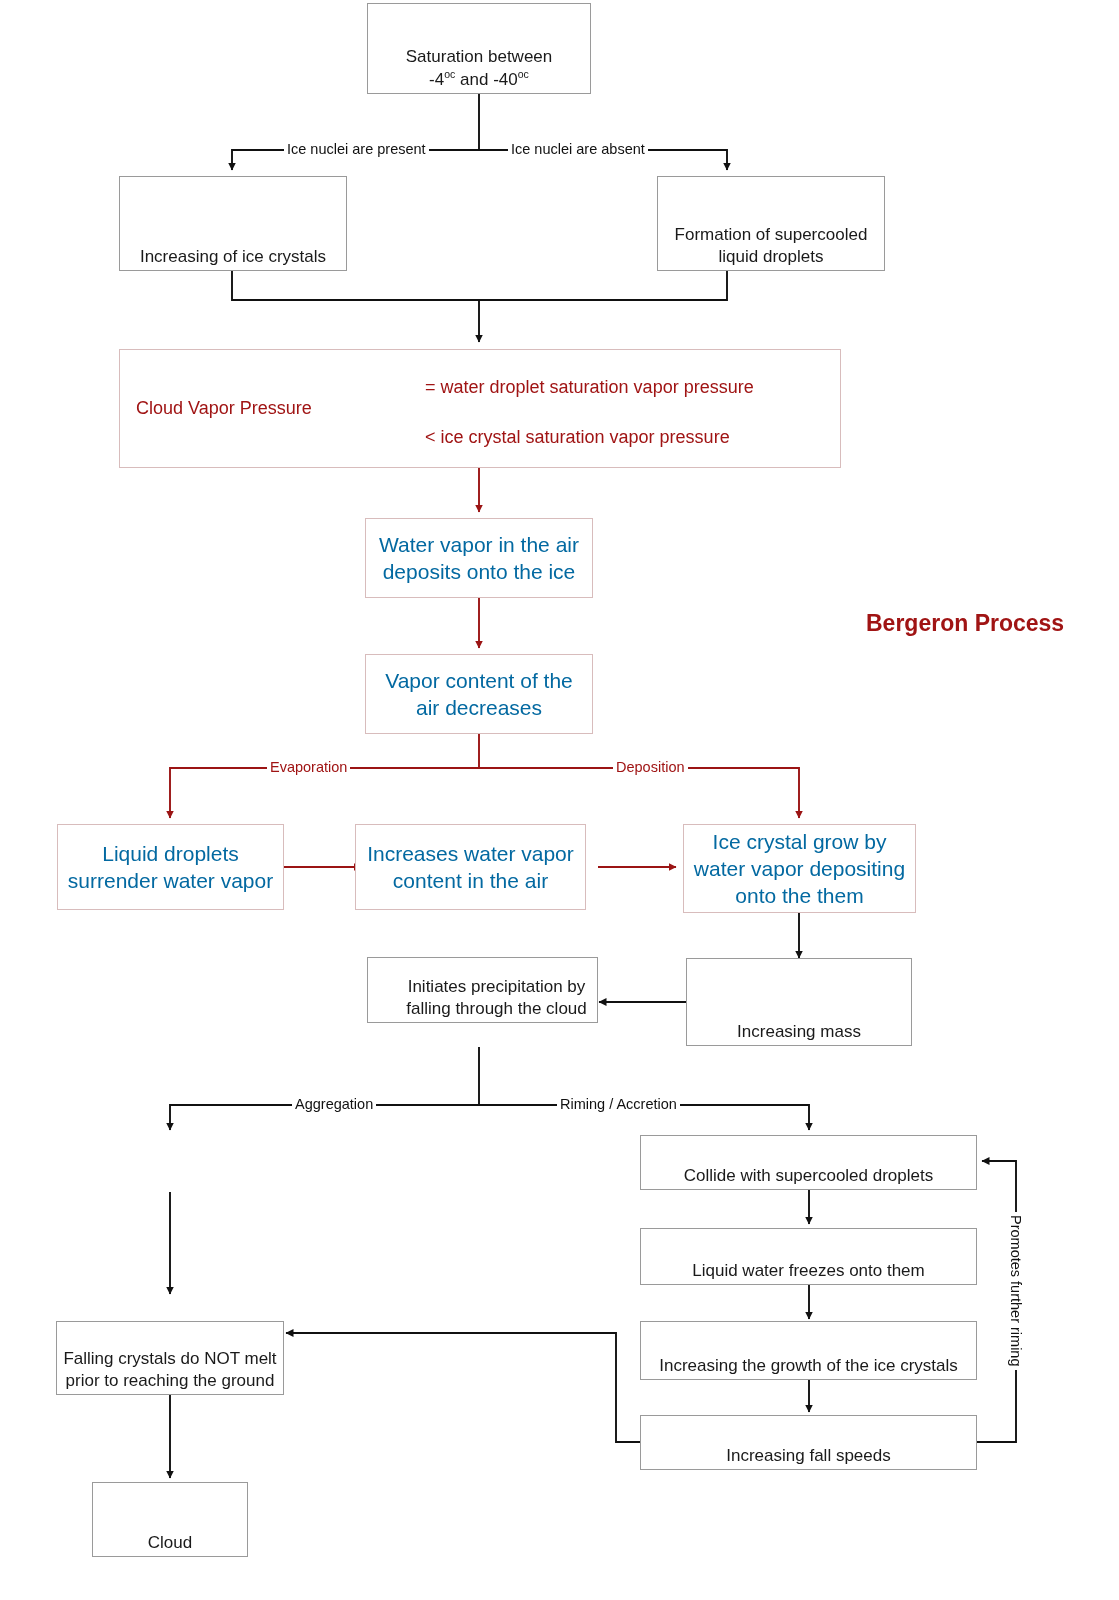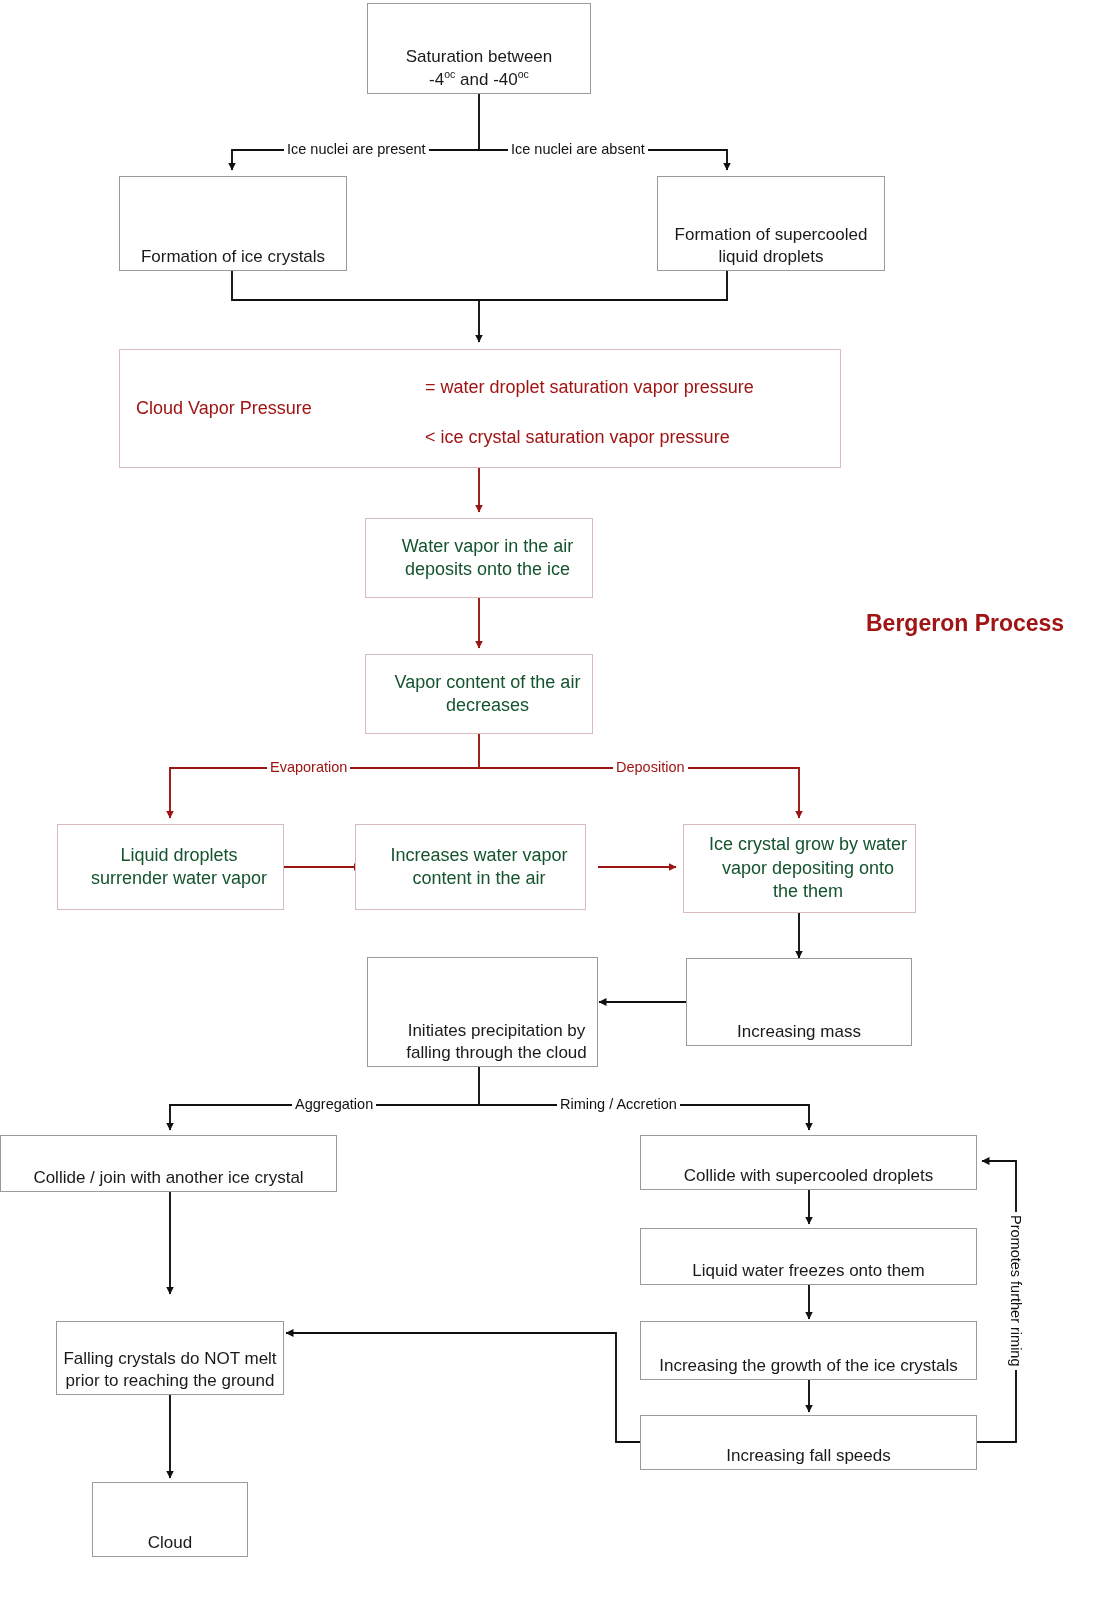--- a/index.html
+++ b/index.html
@@ -37,23 +37,22 @@
     background: #ffffff;
   }
   .node.black {
     border: 1px solid #9a9a9a;
     color: #1a1a1a;
     font-size: 17px;
     align-items: flex-end;
   }
   .node.red {
     border: 1px solid #d8bcbc;
-    color: #14532d;
-    font-size: 18px;
-    padding-left: 23px;
+    color: #0369a1;
+    font-size: 21px;
   }
   .node.cvp {
     border: 1px solid #d8bcbc;
     color: #a01414;
     font-size: 18px;
     display: block;
     padding: 0;
   }
   .cvp-label {
     position: absolute;
@@ -160,21 +159,21 @@
     </g>
   </svg>
 
   <div class="node black" style="left:367px; top:3px; width:224px; height:91px;">
     <div>
       <span>Saturation between</span><br>
       <span><span>-4</span><span class="sup">oc</span><span> and -40</span><span class="sup">oc</span></span>
     </div>
   </div>
 
-  <div class="node black" style="left:119px; top:176px; width:228px; height:95px;">Formation of ice crystals</div>
+  <div class="node black" style="left:119px; top:176px; width:228px; height:95px;">Increasing of ice crystals</div>
 
   <div class="node black" style="left:613px; top:176px; width:228px; height:95px;margin-left:44px;">Formation of supercooled liquid droplets</div>
 
   <div class="node cvp" style="left:119px; top:349px; width:722px; height:119px;">
     <span class="cvp-label">Cloud Vapor Pressure</span>
     <span class="cvp-line1">=  water droplet saturation vapor pressure</span>
     <span class="cvp-line2">&lt;  ice crystal saturation vapor pressure</span>
   </div>
 
   <div class="node red" style="left:365px; top:518px; width:228px; height:80px;">Water vapor in the air deposits onto the ice</div>
@@ -182,23 +181,22 @@
   <div class="node red" style="left:365px; top:654px; width:228px; height:80px;">Vapor content of the air decreases</div>
 
   <div class="node red" style="left:57px; top:824px; width:227px; height:86px;">Liquid droplets surrender water vapor</div>
 
   <div class="node red" style="left:355px; top:824px; width:231px; height:86px;">Increases water vapor content in the air</div>
 
   <div class="node red" style="left:683px; top:824px; width:233px; height:89px;">Ice crystal grow by water vapor depositing onto the them</div>
 
   <div class="node black" style="left:686px; top:958px; width:226px; height:88px;">Increasing mass</div>
 
-  <div class="node black" style="left:367px; top:957px; width:231px; height:110px;padding-left:34px;">Initiates precipitation by falling through the cloud</div>
-
-  <div class="node black" style="left:0px; top:1135px; width:337px; height:57px;">Collide / join with another ice crystal</div>
+  <div class="node black" style="left:367px; top:957px; width:231px; height:66px;padding-left:34px;">Initiates precipitation by falling through the cloud</div>
+
 
   <div class="node black" style="left:640px; top:1135px; width:337px; height:55px;">Collide with supercooled droplets</div>
 
   <div class="node black" style="left:640px; top:1228px; width:337px; height:57px;">Liquid water freezes onto them</div>
 
   <div class="node black" style="left:640px; top:1321px; width:337px; height:59px;">Increasing the growth of the ice crystals</div>
 
   <div class="node black" style="left:640px; top:1415px; width:337px; height:55px;">Increasing fall speeds</div>
 
   <div class="node black" style="left:56px; top:1297px; width:228px; height:74px;margin-top:24px;">Falling crystals do NOT melt prior to reaching the ground</div>

